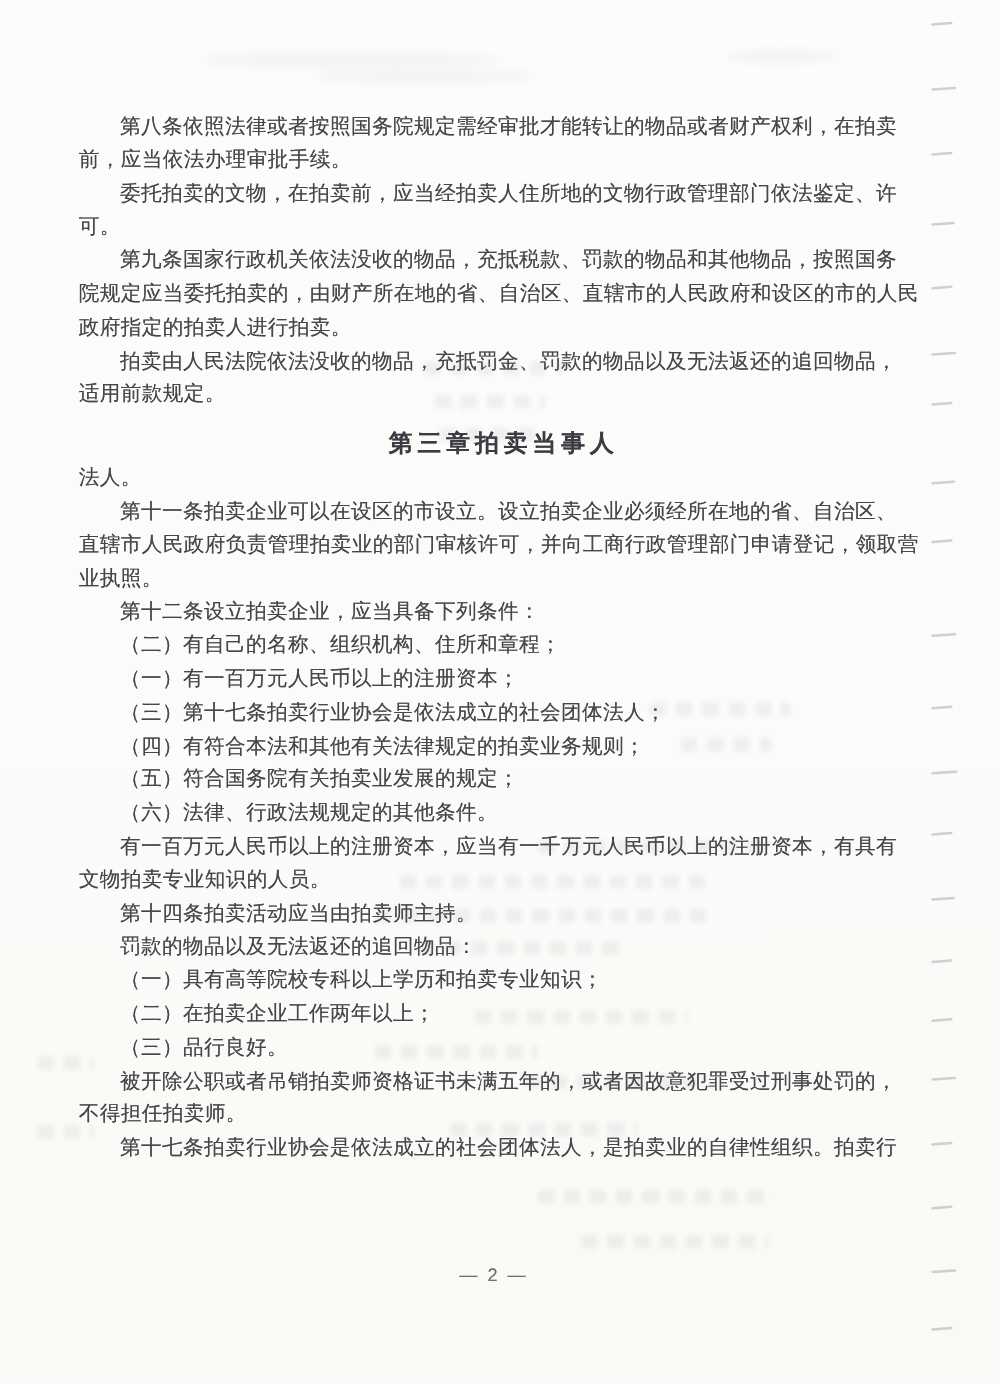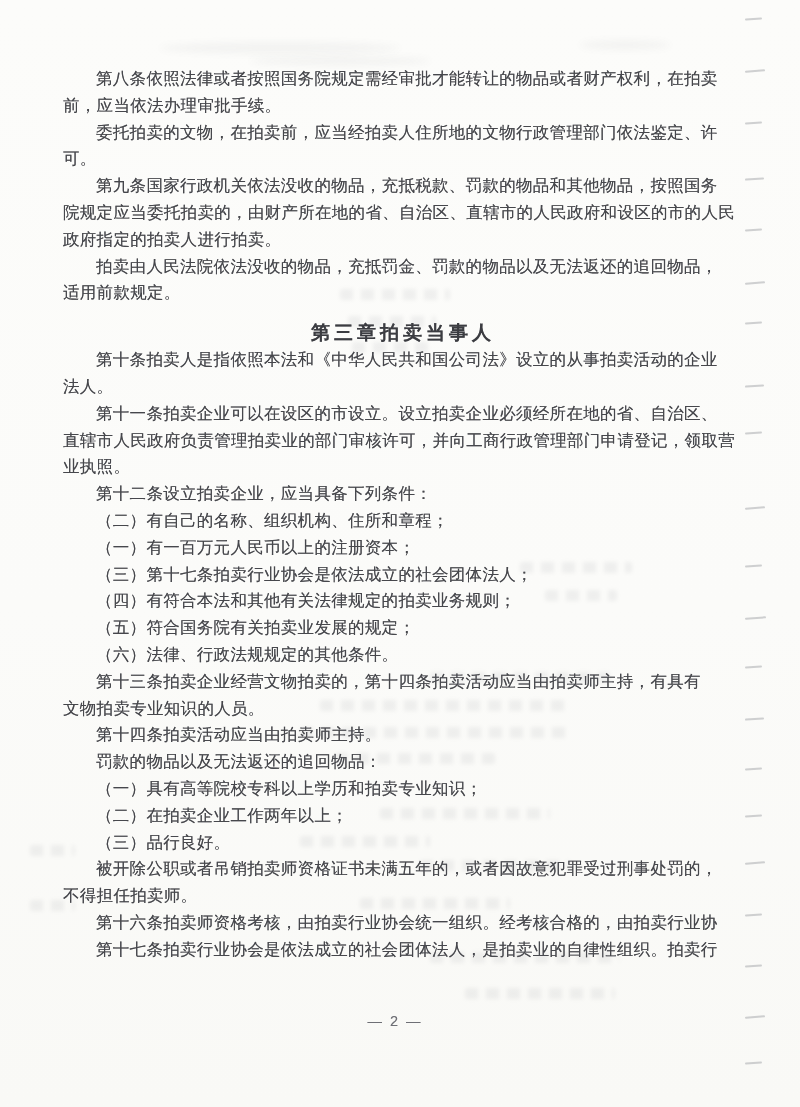--- a/index.html
+++ b/index.html
@@ -11,21 +11,21 @@
     position: relative;
     width: 800px;
     height: 1107px;
     overflow: hidden;
     background: linear-gradient(180deg, #fcfcfa 0%, #fbfbf9 55%, #f9f9f6 100%);
     font-family: "Liberation Sans", "DejaVu Sans", sans-serif;
   }
   .textblock {
     position: absolute;
     left: 63px;
-    top: 65px;
+    top: 88px;
     width: 680px;
     color: #46474c;
     font-size: 16.5px;
     letter-spacing: 0.3px;
     text-shadow: 0 0 0.5px rgba(70, 71, 76, 0.65);
   }
   .line {
     height: 26.8px;
     line-height: 26.8px;
     white-space: nowrap;
@@ -95,42 +95,40 @@
     <div class="line indent">委托拍卖的文物，在拍卖前，应当经拍卖人住所地的文物行政管理部门依法鉴定、许</div>
     <div class="line">可。</div>
     <div class="line indent">第九条国家行政机关依法没收的物品，充抵税款、罚款的物品和其他物品，按照国务</div>
     <div class="line">院规定应当委托拍卖的，由财产所在地的省、自治区、直辖市的人民政府和设区的市的人民</div>
     <div class="line">政府指定的拍卖人进行拍卖。</div>
     <div class="line indent">拍卖由人民法院依法没收的物品，充抵罚金、罚款的物品以及无法返还的追回物品，</div>
     <div class="line">适用前款规定。</div>
 
     <div class="line chapter">第三章拍卖当事人</div>
 
-    <div class="line indent">第十条拍卖人是指依照本法和《中华人民共和国公司法》设立的从事拍卖活动的企业</div>
     <div class="line">法人。</div>
     <div class="line indent">第十一条拍卖企业可以在设区的市设立。设立拍卖企业必须经所在地的省、自治区、</div>
     <div class="line">直辖市人民政府负责管理拍卖业的部门审核许可，并向工商行政管理部门申请登记，领取营</div>
     <div class="line">业执照。</div>
     <div class="line indent">第十二条设立拍卖企业，应当具备下列条件：</div>
     <div class="line indent">（二）有自己的名称、组织机构、住所和章程；</div>
     <div class="line indent">（一）有一百万元人民币以上的注册资本；</div>
     <div class="line indent">（三）第十七条拍卖行业协会是依法成立的社会团体法人；</div>
     <div class="line indent">（四）有符合本法和其他有关法律规定的拍卖业务规则；</div>
     <div class="line indent">（五）符合国务院有关拍卖业发展的规定；</div>
     <div class="line indent">（六）法律、行政法规规定的其他条件。</div>
-    <div class="line indent">第十三条拍卖企业经营文物拍卖的，第十四条拍卖活动应当由拍卖师主持，有具有</div>
+    <div class="line indent">有一百万元人民币以上的注册资本，应当有一千万元人民币以上的注册资本，有具有</div>
     <div class="line">文物拍卖专业知识的人员。</div>
     <div class="line indent">第十四条拍卖活动应当由拍卖师主持。</div>
     <div class="line indent">罚款的物品以及无法返还的追回物品：</div>
     <div class="line indent">（一）具有高等院校专科以上学历和拍卖专业知识；</div>
     <div class="line indent">（二）在拍卖企业工作两年以上；</div>
     <div class="line indent">（三）品行良好。</div>
     <div class="line indent">被开除公职或者吊销拍卖师资格证书未满五年的，或者因故意犯罪受过刑事处罚的，</div>
     <div class="line">不得担任拍卖师。</div>
-    <div class="line indent">第十六条拍卖师资格考核，由拍卖行业协会统一组织。经考核合格的，由拍卖行业协</div>
     <div class="line indent">第十七条拍卖行业协会是依法成立的社会团体法人，是拍卖业的自律性组织。拍卖行</div>
   </div>
 
   <div class="footer">— 2 —</div>
 
   <div class="dash" style="top:18px"></div>
   <div class="dash" style="top:70px;width:20px"></div>
   <div class="dash" style="top:122px"></div>
   <div class="dash" style="top:178px;width:19px"></div>
   <div class="dash" style="top:229px"></div>

